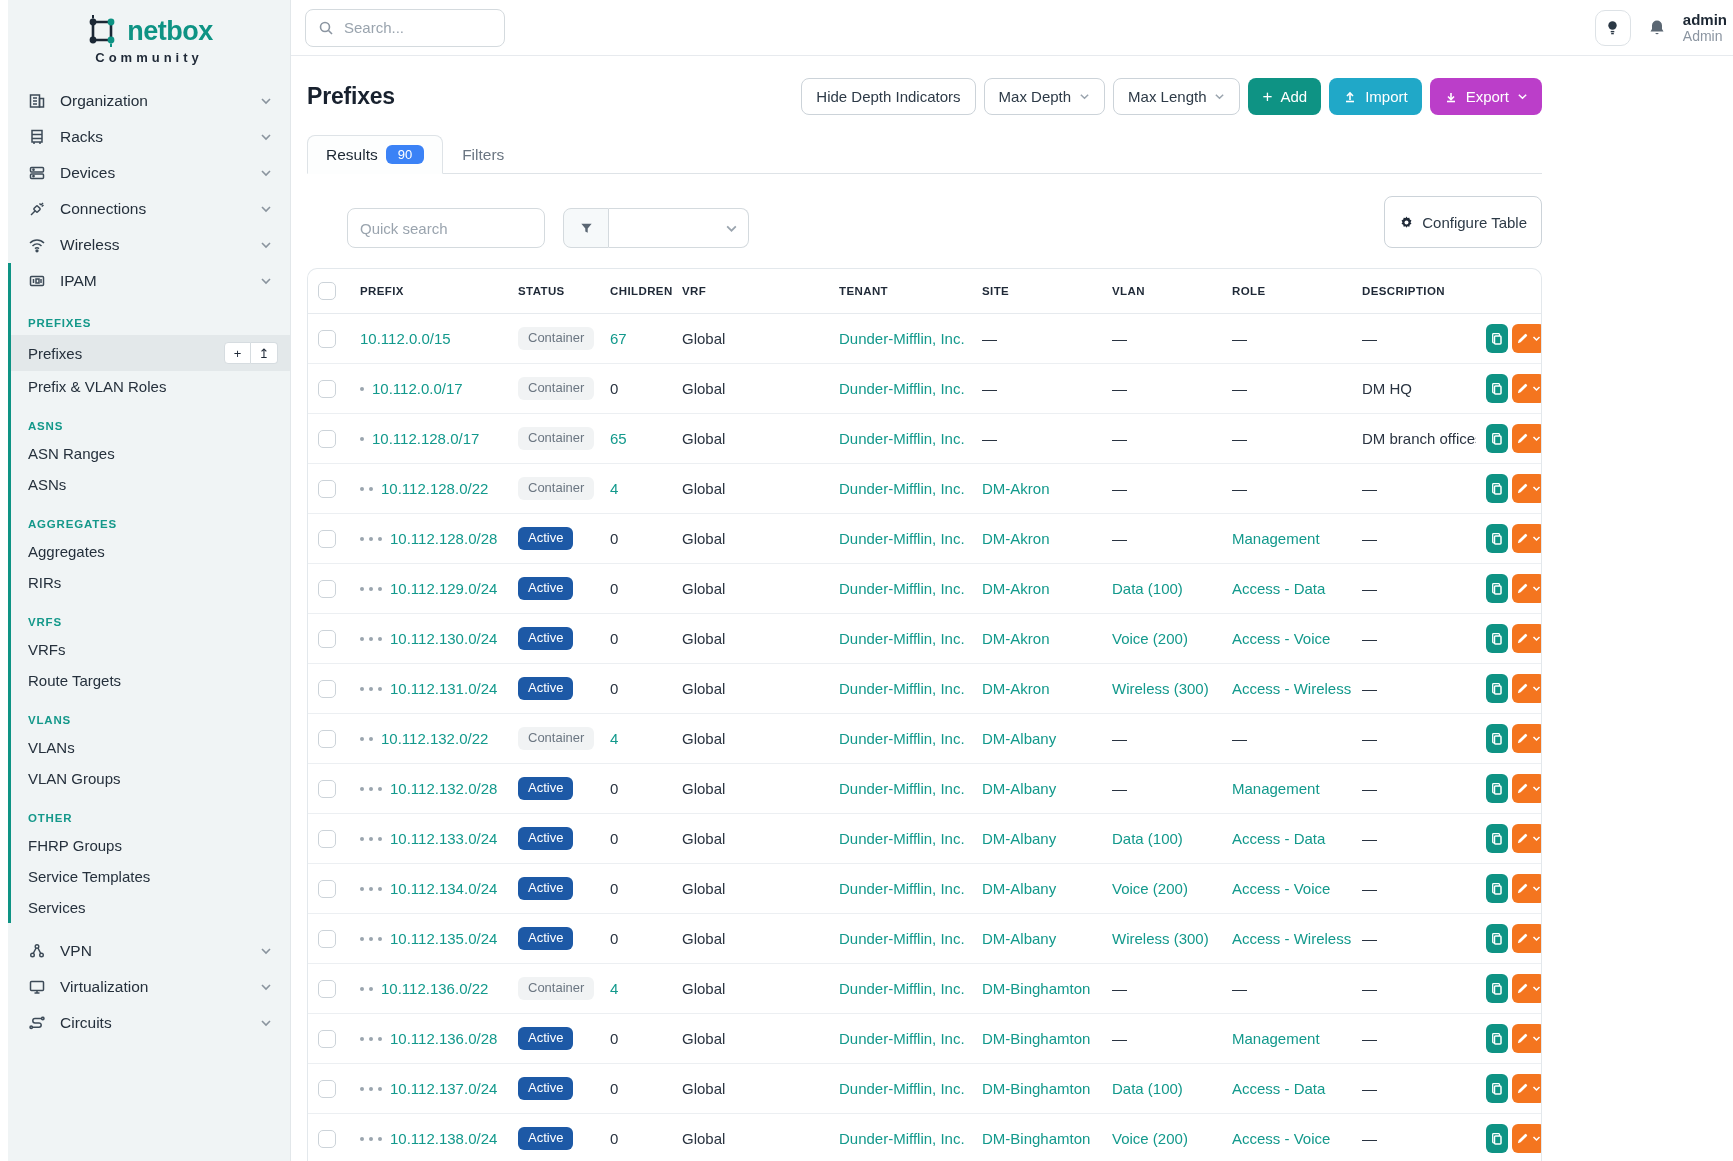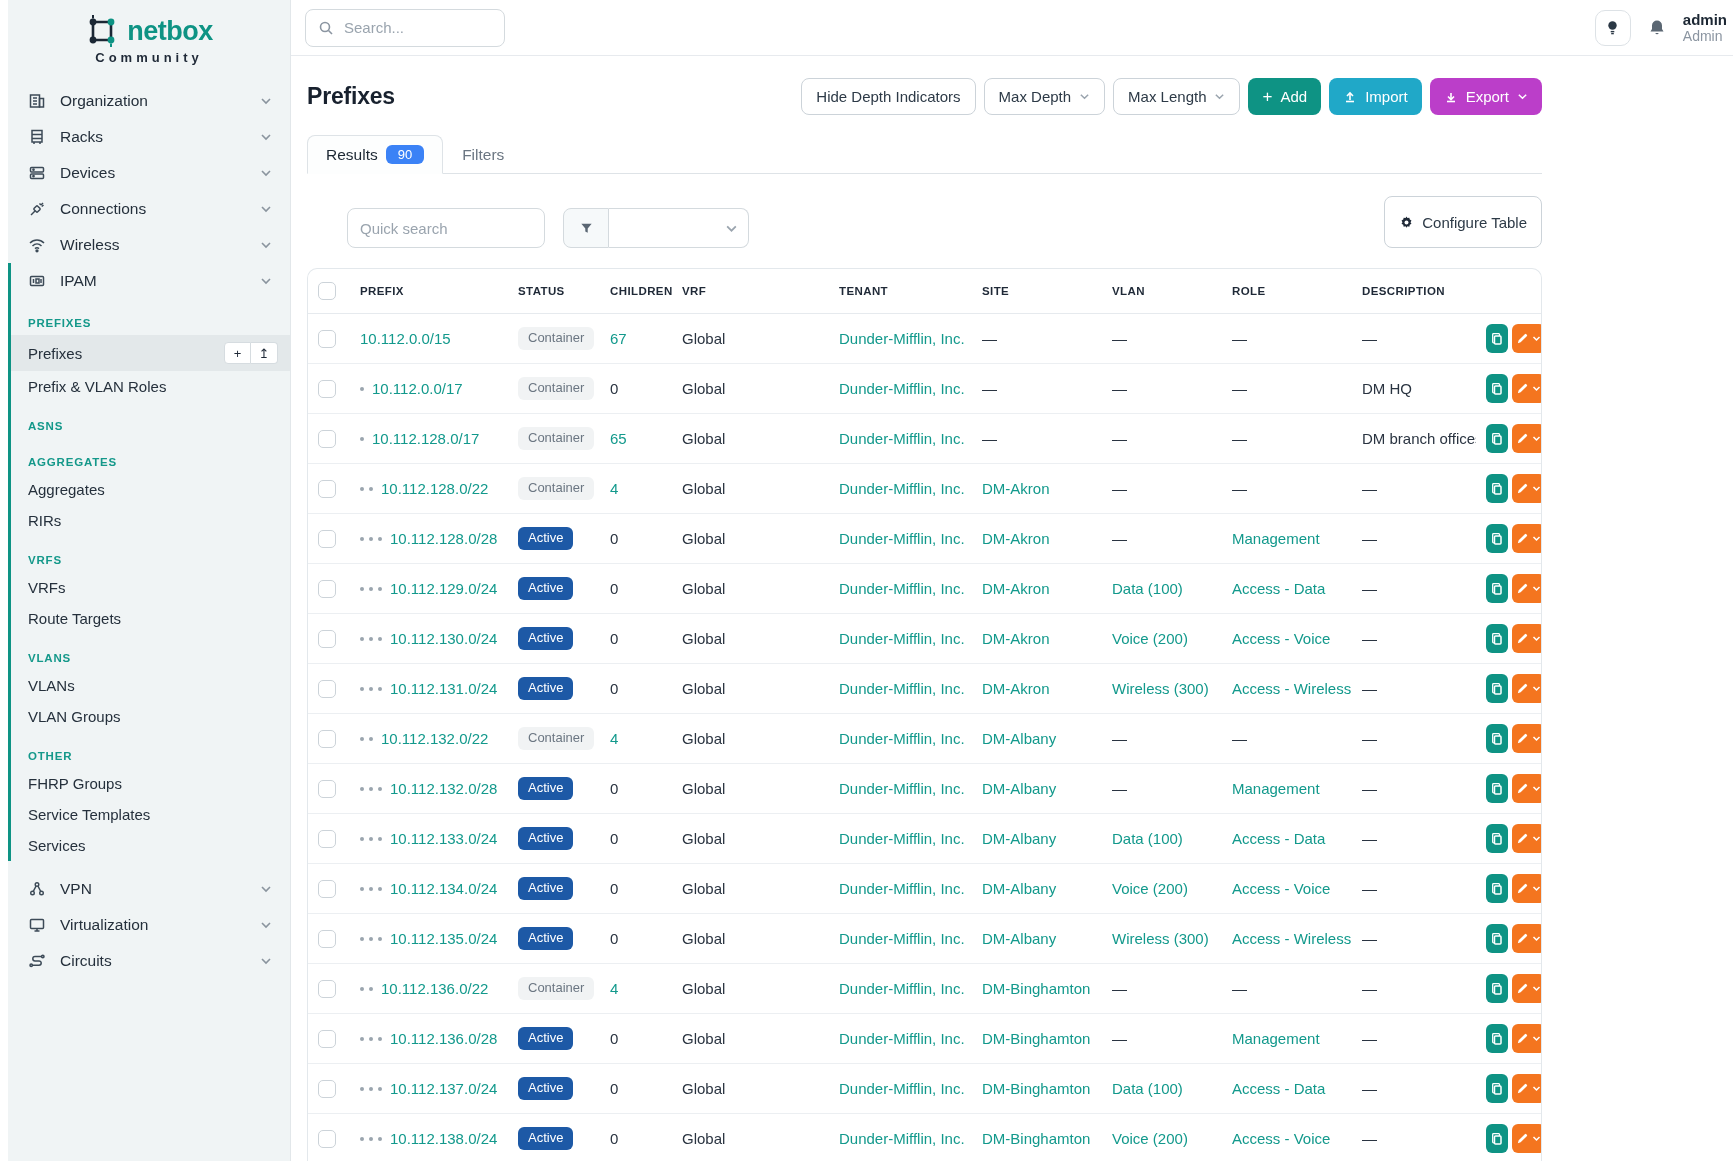--- a/index.html
+++ b/index.html
@@ -262,20 +262,29 @@
                 </li>
 
   <li class="group-item">
                   <span class="gi-label">Prefix &amp; VLAN Roles</span>
                 </li>
 </ul>
   </div>
 
   <div class="nav-group">
     <div class="group-header">ASNS</div>
+    <ul class="group-items">
+  <li class="group-item">
+                  <span class="gi-label">ASN Ranges</span>
+                </li>
+
+  <li class="group-item">
+                  <span class="gi-label">ASNs</span>
+                </li>
+</ul>
   </div>
 
   <div class="nav-group">
     <div class="group-header">AGGREGATES</div>
     <ul class="group-items">
   <li class="group-item">
                   <span class="gi-label">Aggregates</span>
                 </li>
 
   <li class="group-item">

